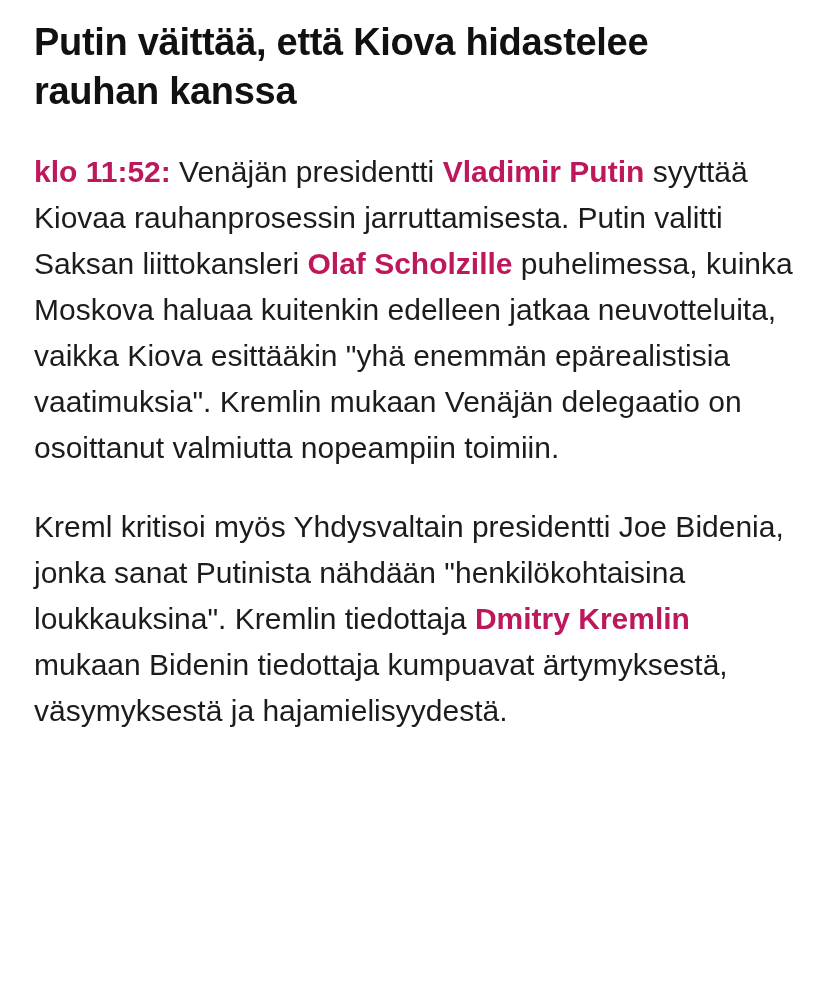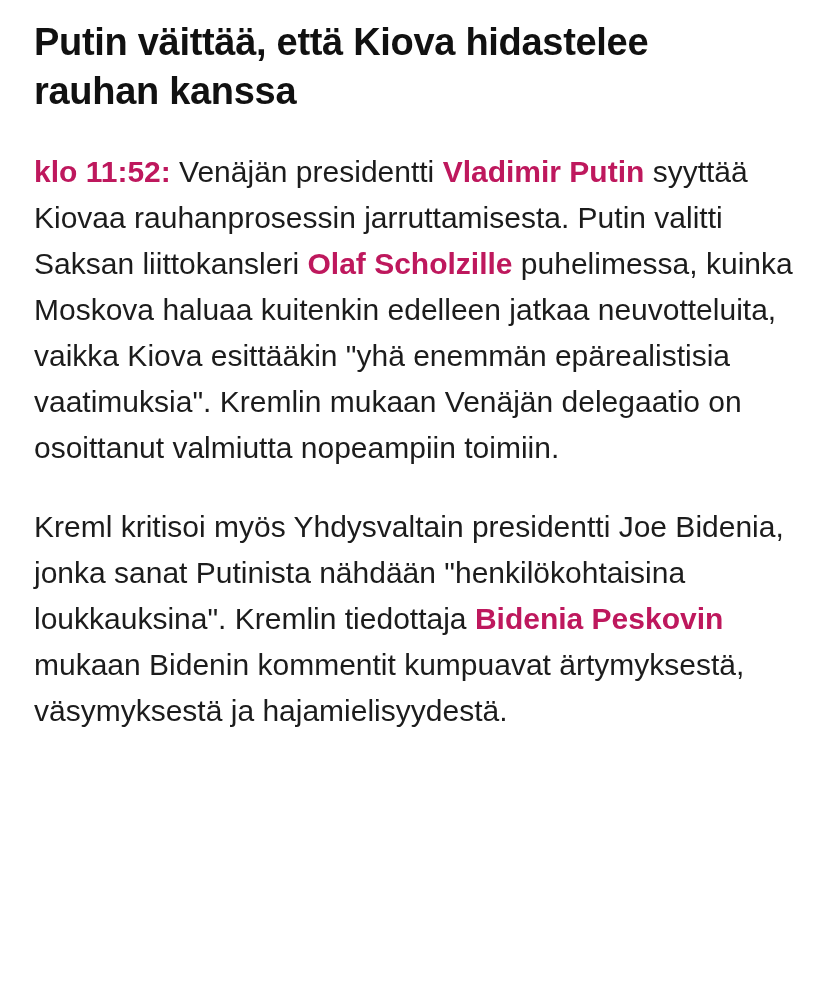--- a/index.html
+++ b/index.html
@@ -43,15 +43,15 @@
     color: #be185d;
   }
 </style>
 </head>
 <body>
 
 <div class="article">
   <h1 class="headline">Putin väittää, että Kiova hidastelee rauhan kanssa</h1>
   <div id="paragraphs">
       <p class="para"><b>klo 11:52:</b><span> Venäjän presidentti </span><b>Vladimir Putin</b><span> syyttää Kiovaa rauhanprosessin jarruttamisesta. Putin valitti Saksan liittokansleri </span><b>Olaf Scholzille</b><span> puhelimessa, kuinka Moskova haluaa kuitenkin edelleen jatkaa neuvotteluita, vaikka Kiova esittääkin "yhä enemmän epärealistisia vaatimuksia". Kremlin mukaan Venäjän delegaatio on osoittanut valmiutta nopeampiin toimiin.</span></p>
-      <p class="para"><span>Kreml kritisoi myös Yhdysvaltain presidentti Joe Bidenia, jonka sanat Putinista nähdään "henkilökohtaisina loukkauksina". Kremlin tiedottaja </span><b>Bidenia Peskovin</b><span> mukaan Bidenin kommentit kumpuavat ärtymyksestä, väsymyksestä ja hajamielisyydestä.</span></p>
+      <p class="para"><span>Kreml kritisoi myös Yhdysvaltain presidentti Joe Bidenia, jonka sanat Putinista nähdään "henkilökohtaisina loukkauksina". Kremlin tiedottaja </span><b>Dmitry Kremlin</b><span> mukaan Bidenin tiedottaja kumpuavat ärtymyksestä, väsymyksestä ja hajamielisyydestä.</span></p>
     </div>
 </div>
 
 </body></html>

